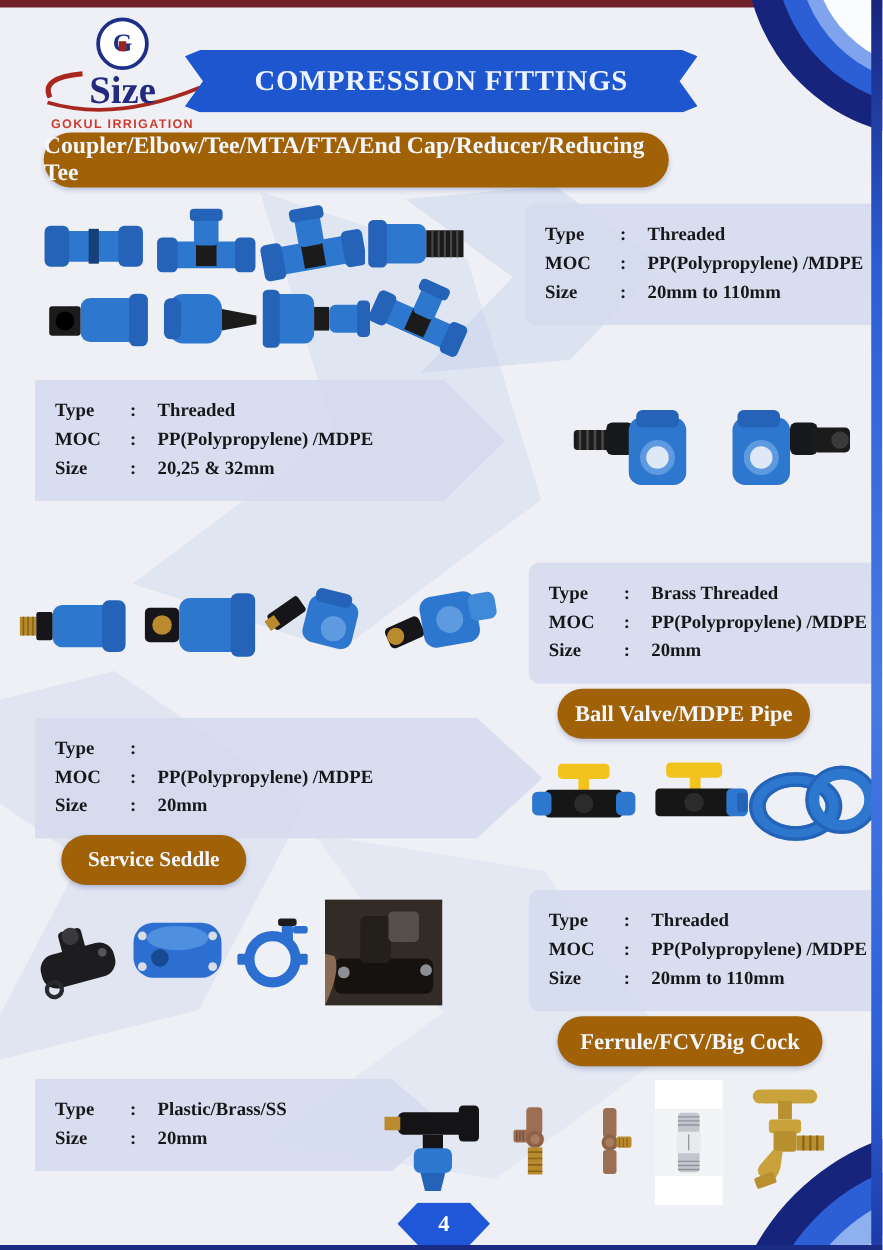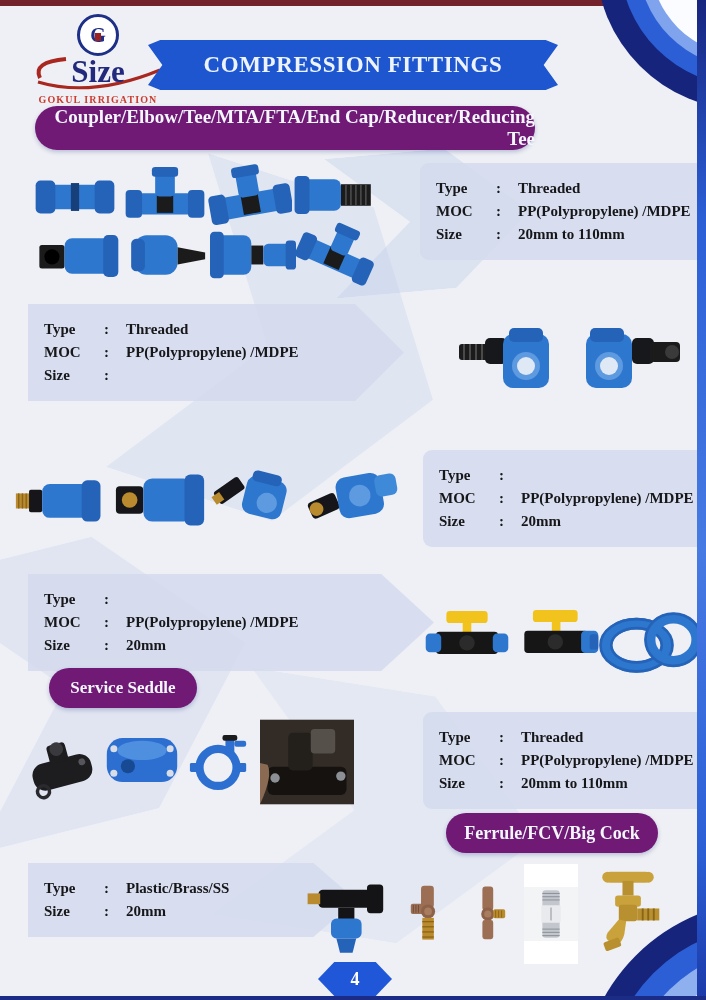--- a/index.html
+++ b/index.html
@@ -24,30 +24,30 @@
   .wm2{left:-60px;top:540px;width:310px;height:280px;background:rgba(205,214,238,.42);transform:rotate(-14deg);}
   .wm3{left:230px;top:690px;width:310px;height:250px;background:rgba(205,214,238,.32);transform:rotate(9deg);}
   .wm4{left:330px;top:150px;width:200px;height:140px;background:rgba(196,208,236,.45);transform:rotate(-5deg);}
   
   .logo{position:absolute;left:22px;top:14px;width:152px;height:90px;text-align:center;z-index:3;}
   .monogram{width:36px;height:36px;border:3px solid #1d2f86;border-radius:50%;background:#fff;
         display:flex;align-items:center;justify-content:center;font-weight:700;color:#1d2f86;
         font-size:20px;margin:0 auto;position:relative;}
   .mono-red{position:absolute;width:6px;height:8px;background:#9c2121;left:15px;top:16px;}
   .brand-name{font-weight:700;font-size:31px;color:#232a7d;line-height:1.05;position:relative;z-index:2;}
-  .brand-tagline{font-family:Liberation Serif, serif;font-weight:700;font-size:10px;
+  .brand-tagline{font-family:Liberation Sans, sans-serif;font-weight:700;font-size:10px;
         letter-spacing:1.1px;color:#cc3b2f;margin-top:5px;}
   .logo-swoosh{position:absolute;left:0;top:38px;width:152px;height:46px;z-index:1;}
   .ribbon{position:absolute;left:148px;top:40px;width:410px;height:50px;background:#1d56cf;color:#eef4ff;
         display:flex;align-items:center;justify-content:center;font-weight:700;font-size:23px;
         letter-spacing:.6px;z-index:3;
         clip-path:polygon(3% 0,97% 0,100% 10%,96.5% 50%,100% 90%,97% 100%,3% 100%,0 90%,3.5% 50%,0 10%);}
   
-  .pill{position:absolute;background:#701a75;color:#f2f6fd;font-weight:700;display:flex;align-items:center;
-        justify-content:center;border-radius:999px;text-align:right;z-index:3;box-shadow:0 2px 4px rgba(20,40,120,.25);}
+  .pill{position:absolute;background:#a16207;color:#f2f6fd;font-weight:700;display:flex;align-items:center;
+        justify-content:center;border-radius:999px;text-align:left;z-index:3;box-shadow:0 2px 4px rgba(20,40,120,.25);}
   
   .spec-card{position:absolute;background:rgba(212,219,237,.85);border-radius:9px;padding:11px 16px;z-index:3;}
   .spec-card.arrow{clip-path:polygon(0 0,87% 0,100% 50%,87% 100%,0 100%);border-radius:0;padding-right:60px;}
   .spec-row{display:grid;grid-template-columns:50px 12px 1fr;gap:0 10px;font-weight:700;font-size:15px;
         color:#17171a;margin:6px 0;white-space:nowrap;}
   
   .product{position:absolute;z-index:3;}
   .product svg{width:100%;height:100%;display:block;}
   .photo-bg{background:#fff;}
   
@@ -228,20 +228,21 @@
         <span>Threaded</span>
     </div>
     <div class="spec-row">
       <span>MOC</span>
         <span>:</span>
         <span>PP(Polypropylene) /MDPE</span>
     </div>
     <div class="spec-row">
       <span>Size</span>
         <span>:</span>
+        <span>20,25 &amp; 32mm</span>
     </div>
   </div>
 
 
   <div class="product" style="left:14px;top:460px;width:94px;height:80px">
     <svg viewBox="0 0 100 70">
         <rect x="2" y="28" width="14" height="16" fill="#b98a2e"></rect>
         <g stroke="#8a6417" stroke-width="1.5">
           <line x1="5" y1="28" x2="5" y2="44"></line>
           <line x1="9" y1="28" x2="9" y2="44"></line>
@@ -284,33 +285,35 @@
           <circle cx="55" cy="37" r="11" fill="#5d9ae0"></circle>
           <rect x="72" y="20" width="22" height="22" rx="6" fill="#3f8ad8"></rect>
         </g>
       </svg>
   </div>
 
   <div class="spec-card" style="left:423px;top:450px;width:251px;">
     <div class="spec-row">
       <span>Type</span>
         <span>:</span>
+        <span>Brass Threaded</span>
     </div>
     <div class="spec-row">
       <span>MOC</span>
         <span>:</span>
         <span>PP(Polypropylene) /MDPE</span>
     </div>
     <div class="spec-row">
       <span>Size</span>
         <span>:</span>
         <span>20mm</span>
     </div>
   </div>
 
+  <div class="pill" style="left:446px;top:551px;width:202px;height:40px;font-size:18px;">Ball Valve/MDPE Pipe</div>
 
   <div class="spec-card arrow" style="left:28px;top:574px;width:330px;">
     <div class="spec-row">
       <span>Type</span>
         <span>:</span>
     </div>
     <div class="spec-row">
       <span>MOC</span>
         <span>:</span>
         <span>PP(Polypropylene) /MDPE</span>

